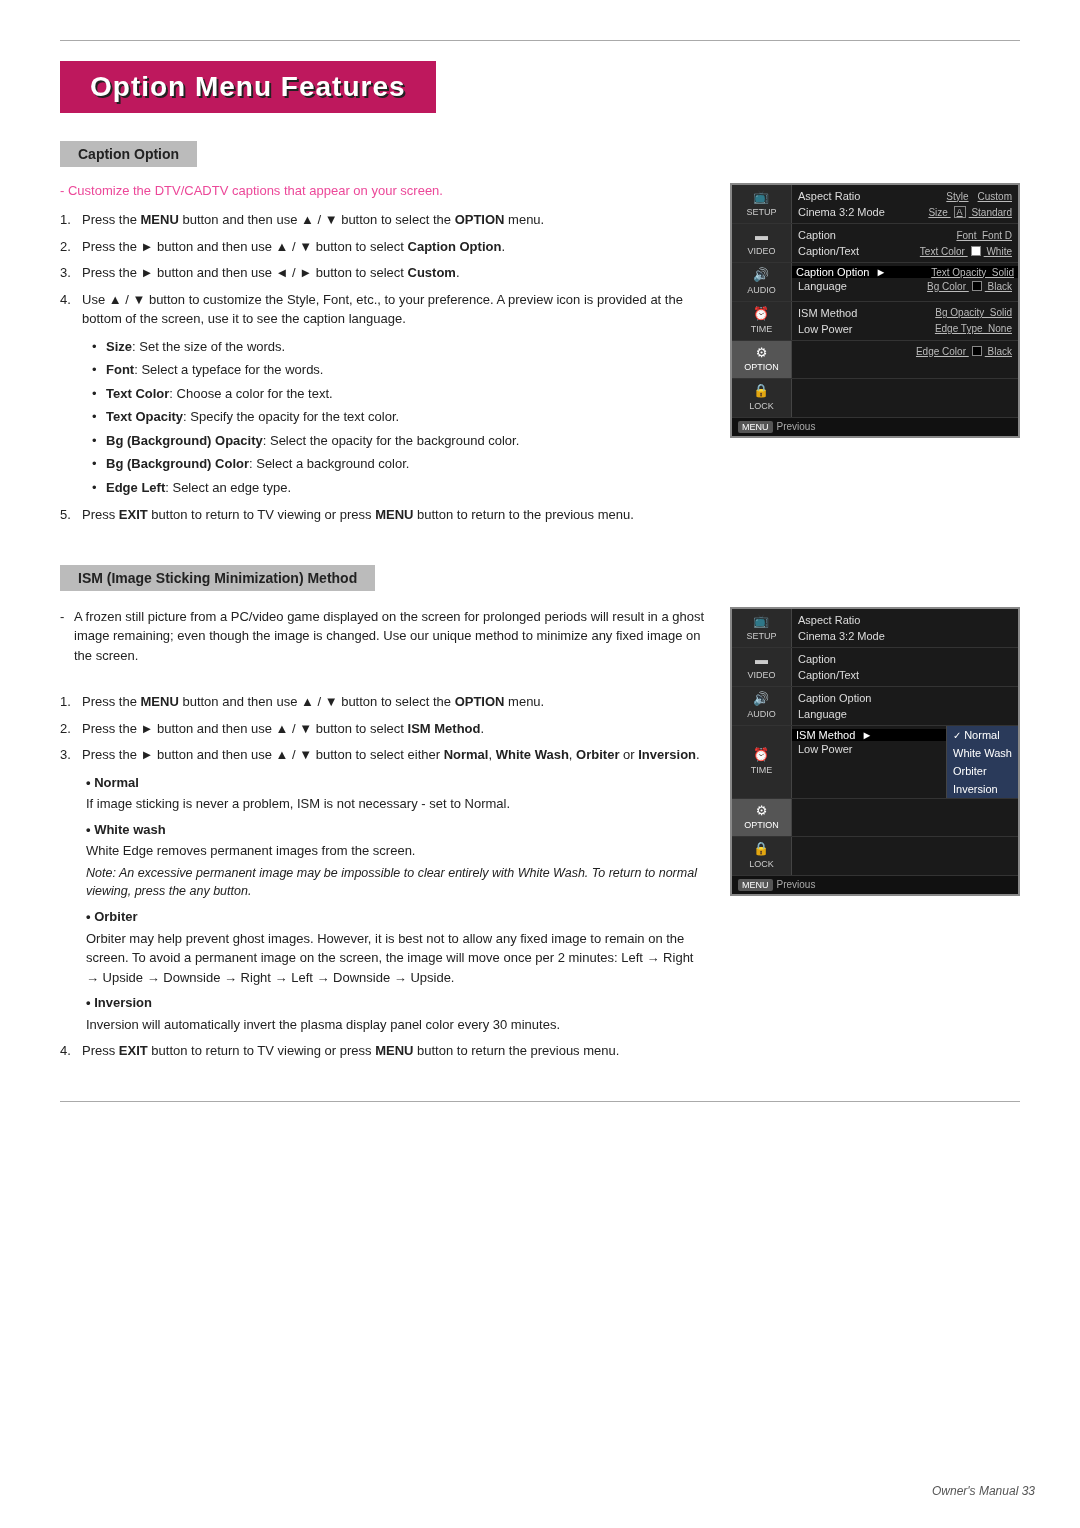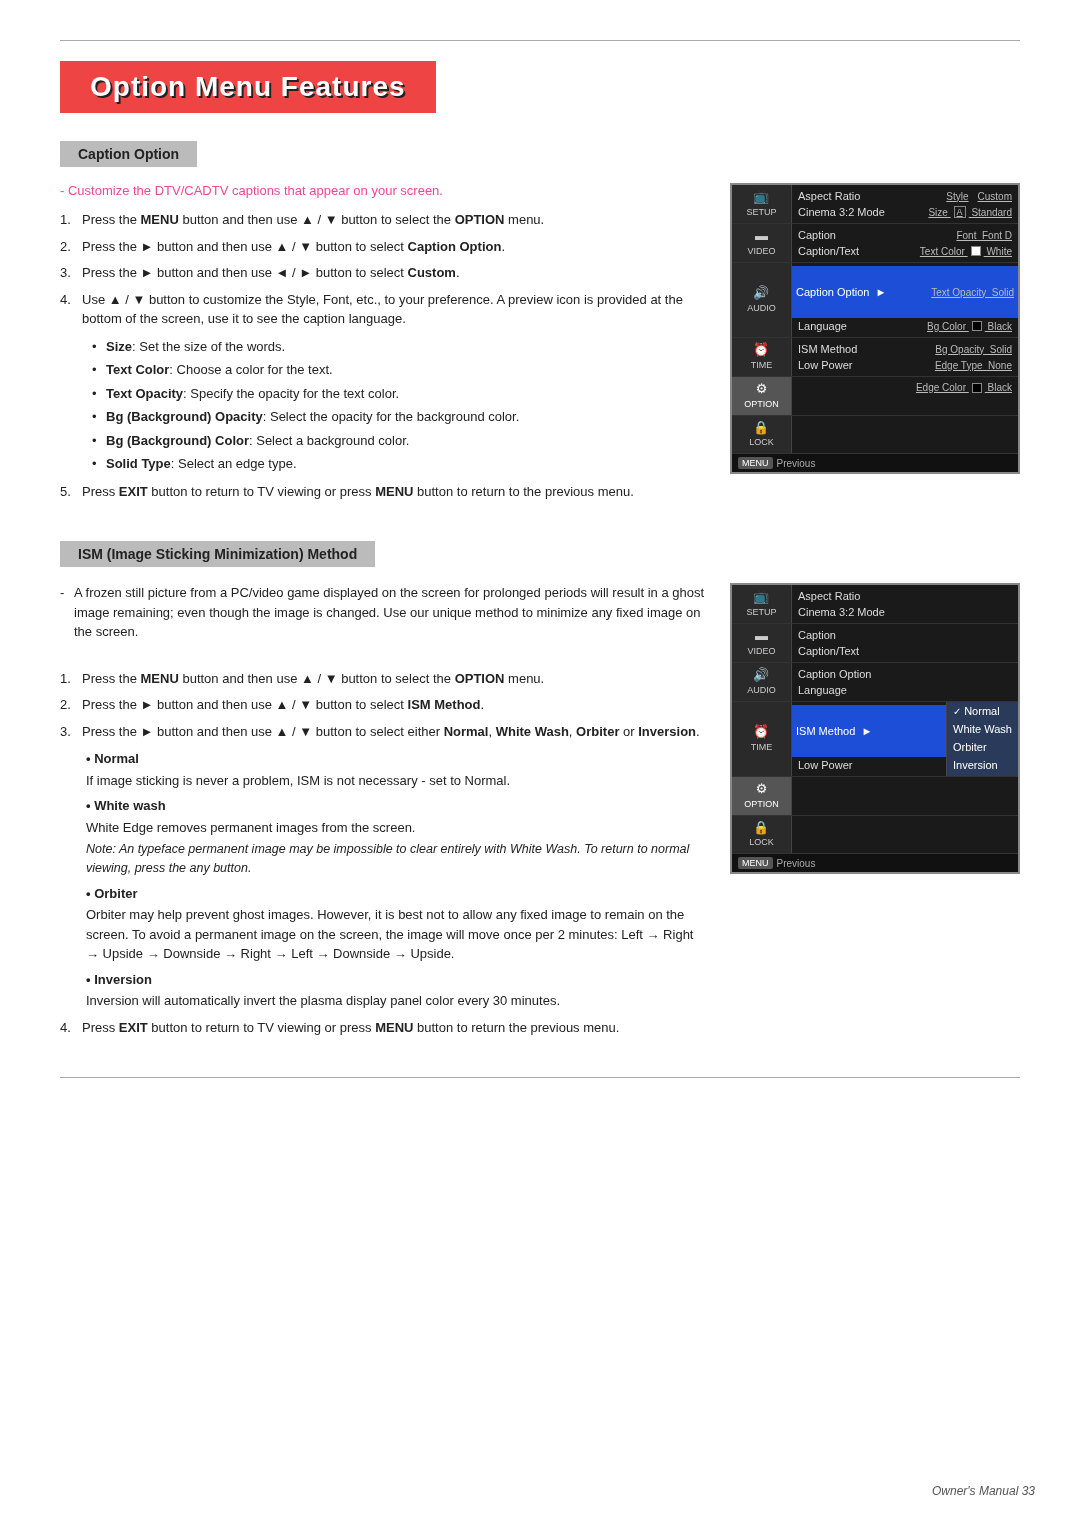--- a/index.html
+++ b/index.html
@@ -22,21 +22,21 @@
       border-top: 1px solid #aaa;
       margin-bottom: 20px;
     }
     .bottom-rule {
       border-top: 1px solid #aaa;
       margin-top: 30px;
     }
 
     
     .title-banner {
-      background: #ef4444;
+      background: #be185d;
       display: inline-block;
       padding: 10px 30px;
       margin-bottom: 28px;
     }
     .title-banner h1 {
       color: #fff;
       font-size: 28px;
       font-weight: bold;
       text-shadow: 2px 2px 0px #222;
       letter-spacing: 1px;
@@ -170,23 +170,23 @@
     }
     .tv-menu-item {
       display: flex;
       justify-content: space-between;
       align-items: center;
       padding: 2px 0;
       font-size: 11px;
       color: #ddd;
     }
     .tv-menu-item.highlighted {
-      background: #1d4ed8;
+      background: #000000;
       color: #fff;
-      padding: 20px 4px;
+      padding: 0 4px;
       margin: 0 -6px;
     }
     .tv-menu-item .item-label { flex: 1; }
     .tv-menu-item .item-value {
       display: flex;
       align-items: center;
       gap: 3px;
       font-size: 10px;
       color: #bbb;
       text-decoration: underline;
@@ -286,25 +286,26 @@
           </li>
           <li>
             <span class="step-num">3.</span>
             Press the ► button and then use ◄ / ► button to select <b>Custom</b>.
           </li>
           <li>
             <span class="step-num">4.</span>
             Use ▲ / ▼ button to customize the Style, Font, etc., to your preference. A preview icon is provided at the bottom of the screen, use it to see the caption language.
             <ul class="bullet-list">
               <li><b>Size</b>: Set the size of the words.</li>
+              <li><b>Font</b>: Select a typeface for the words.</li>
               <li><b>Text Color</b>: Choose a color for the text.</li>
               <li><b>Text Opacity</b>: Specify the opacity for the text color.</li>
               <li><b>Bg (Background) Opacity</b>: Select the opacity for the background color.</li>
               <li><b>Bg (Background) Color</b>: Select a background color.</li>
-              <li><b>Solid Type</b>: Select an edge type.</li>
+              <li><b>Edge Left</b>: Select an edge type.</li>
             </ul>
           </li>
           <li>
             <span class="step-num">5.</span>
             Press <b>EXIT</b> button to return to TV viewing or press <b>MENU</b> button to return to the previous menu.
           </li>
         </ol>
       </div>
 
       <div class="section-menu">
@@ -428,21 +429,21 @@
             Press the ► button and then use ▲ / ▼ button to select <b>ISM Method</b>.
           </li>
           <li>
             <span class="step-num">3.</span>
             Press the ► button and then use ▲ / ▼ button to select either <b>Normal</b>, <b>White Wash</b>, <b>Orbiter</b> or <b>Inversion</b>.
             <div style="margin-top:8px; margin-left:4px;">
               <p class="sub-bullet-header">• Normal</p>
               <p style="font-size:13px; margin-bottom:6px;">If image sticking is never a problem, ISM is not necessary - set to Normal.</p>
               <p class="sub-bullet-header">• White wash</p>
               <p style="font-size:13px; margin-bottom:3px;">White Edge removes permanent images from the screen.</p>
-              <p class="note-italic"><i>Note: An typeface permanent image may be impossible to clear entirely with White Wash. To return to normal viewing, press the any button.</i></p>
+              <p class="note-italic"><i>Note: An excessive permanent image may be impossible to clear entirely with White Wash. To return to normal viewing, press the any button.</i></p>
               <p class="sub-bullet-header">• Orbiter</p>
               <p style="font-size:13px; margin-bottom:6px;">Orbiter may help prevent ghost images. However, it is best not to allow any fixed image to remain on the screen. To avoid a permanent image on the screen, the image will move once per 2 minutes: Left → Right → Upside → Downside → Right → Left → Downside → Upside.</p>
               <p class="sub-bullet-header">• Inversion</p>
               <p style="font-size:13px; margin-bottom:6px;">Inversion will automatically invert the plasma display panel color every 30 minutes.</p>
             </div>
           </li>
           <li>
             <span class="step-num">4.</span>
             Press <b>EXIT</b> button to return to TV viewing or press <b>MENU</b> button to return the previous menu.
           </li>

